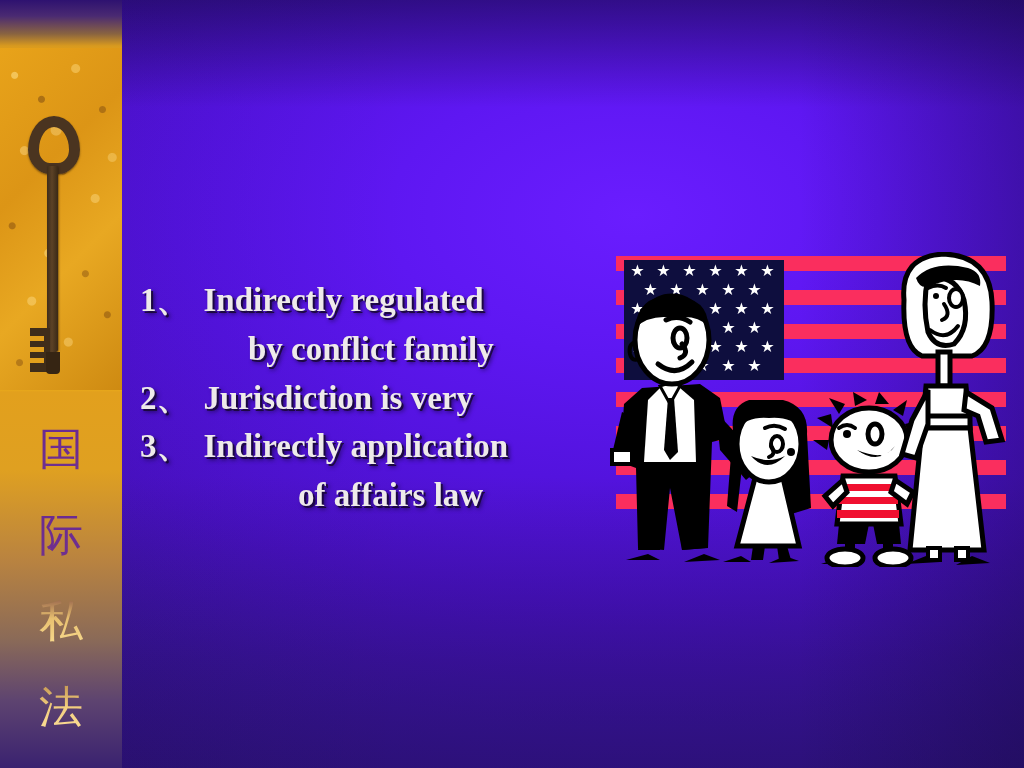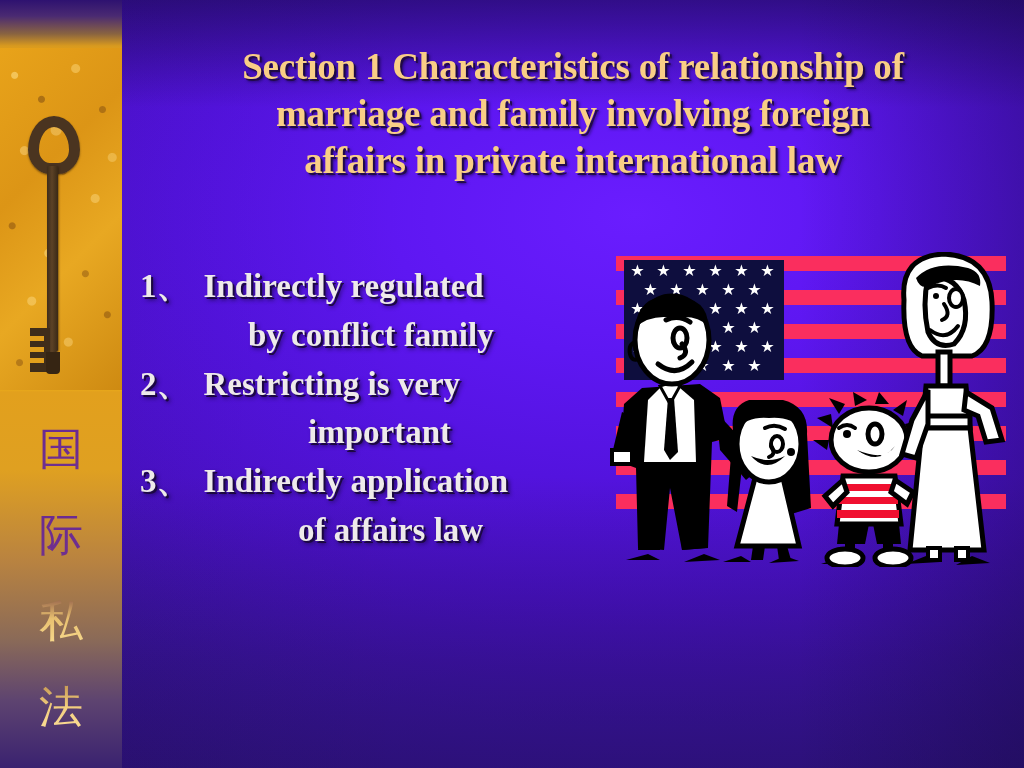--- a/index.html
+++ b/index.html
@@ -124,21 +124,21 @@
     position:absolute; left:138px; top:44px; width:870px;
     text-align:center;
     font-size:37px; font-weight:bold; line-height:1.27;
     color:#F9CE86;
     letter-spacing:-0.2px;
     text-shadow:2px 2px 0 rgba(30,10,60,0.85), 3px 3px 3px rgba(10,0,40,0.55);
   }
 
   
   #body-list {
-    position:absolute; left:140px; top:262px; width:560px;
+    position:absolute; left:140px; top:276px; width:560px;
     font-size:33px; font-weight:bold; line-height:1.48;
     color:#EEEAEA;
     text-shadow:2px 2px 0 rgba(26,8,56,0.9), 3px 3px 4px rgba(8,0,32,0.6);
   }
   .bl { white-space:nowrap; }
   .bl.ind1 { padding-left:0; }
   .bl.ind2 { padding-left:108px; }
   .bl.ind3 { padding-left:168px; }
   .bl.ind4 { padding-left:158px; }
   .bl-num { display:inline-block; }
@@ -192,38 +192,30 @@
     </div>
 
     <div id="cjk-stack">
       <span class="cjk-char c1">国</span>
       <span class="cjk-char c2">际</span>
       <span class="cjk-char c3">私</span>
       <span class="cjk-char c4">法</span>
     </div>
   </div>
 
-  <div id="title">
-    <div>Section 1 Characteristics of relationship of</div>
-    <div>marriage and family involving foreign</div>
-    <div>affairs in private international law</div>
-  </div>
 
   <div id="body-list">
     <div class="bl ind1">
       <span class="bl-num">1、</span><span class="bl-gap"></span><span>Indirectly regulated</span>
     </div>
     <div class="bl ind2">
       <span>by conflict family</span>
     </div>
     <div class="bl ind1">
-      <span class="bl-num">2、</span><span class="bl-gap"></span><span>Restricting is very</span>
-    </div>
-    <div class="bl ind3">
-      <span>important</span>
+      <span class="bl-num">2、</span><span class="bl-gap"></span><span>Jurisdiction is very</span>
     </div>
     <div class="bl ind1">
       <span class="bl-num">3、</span><span class="bl-gap"></span><span>Indirectly application</span>
     </div>
     <div class="bl ind4">
       <span>of affairs law</span>
     </div>
   </div>
 
   <div id="clipart">

